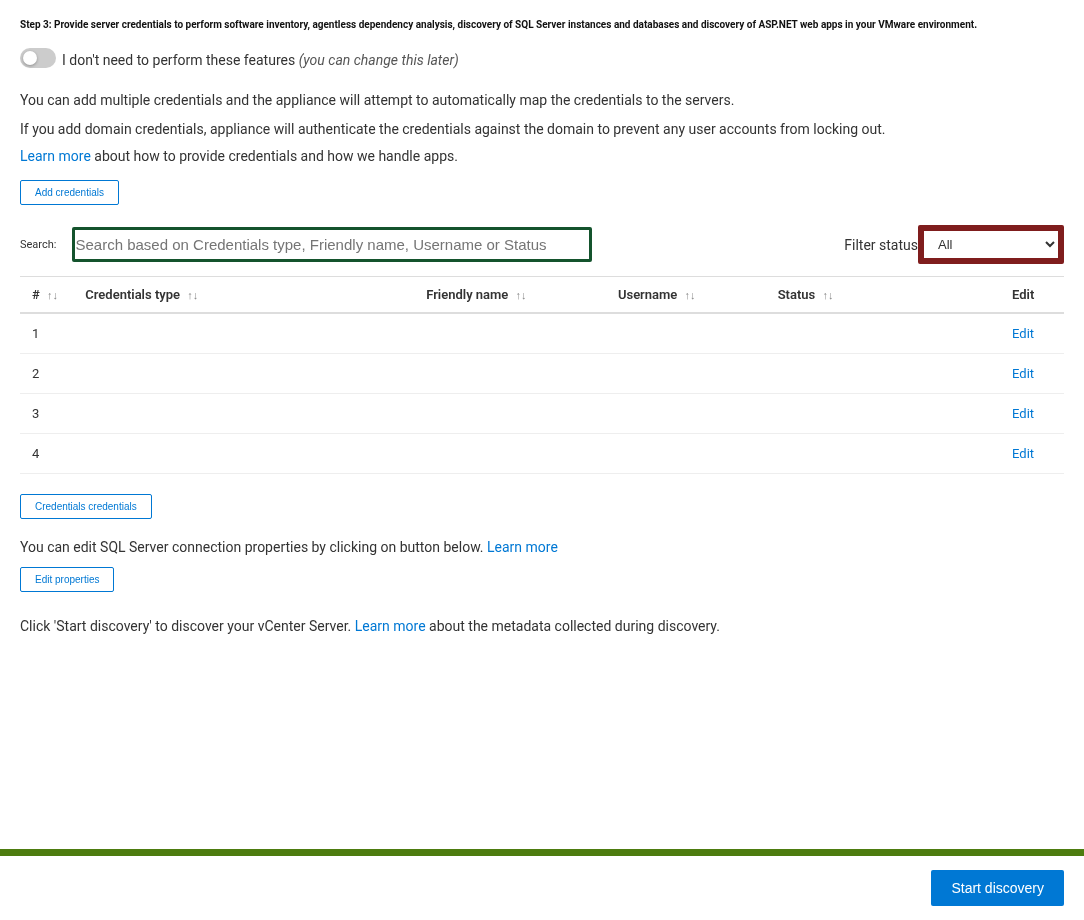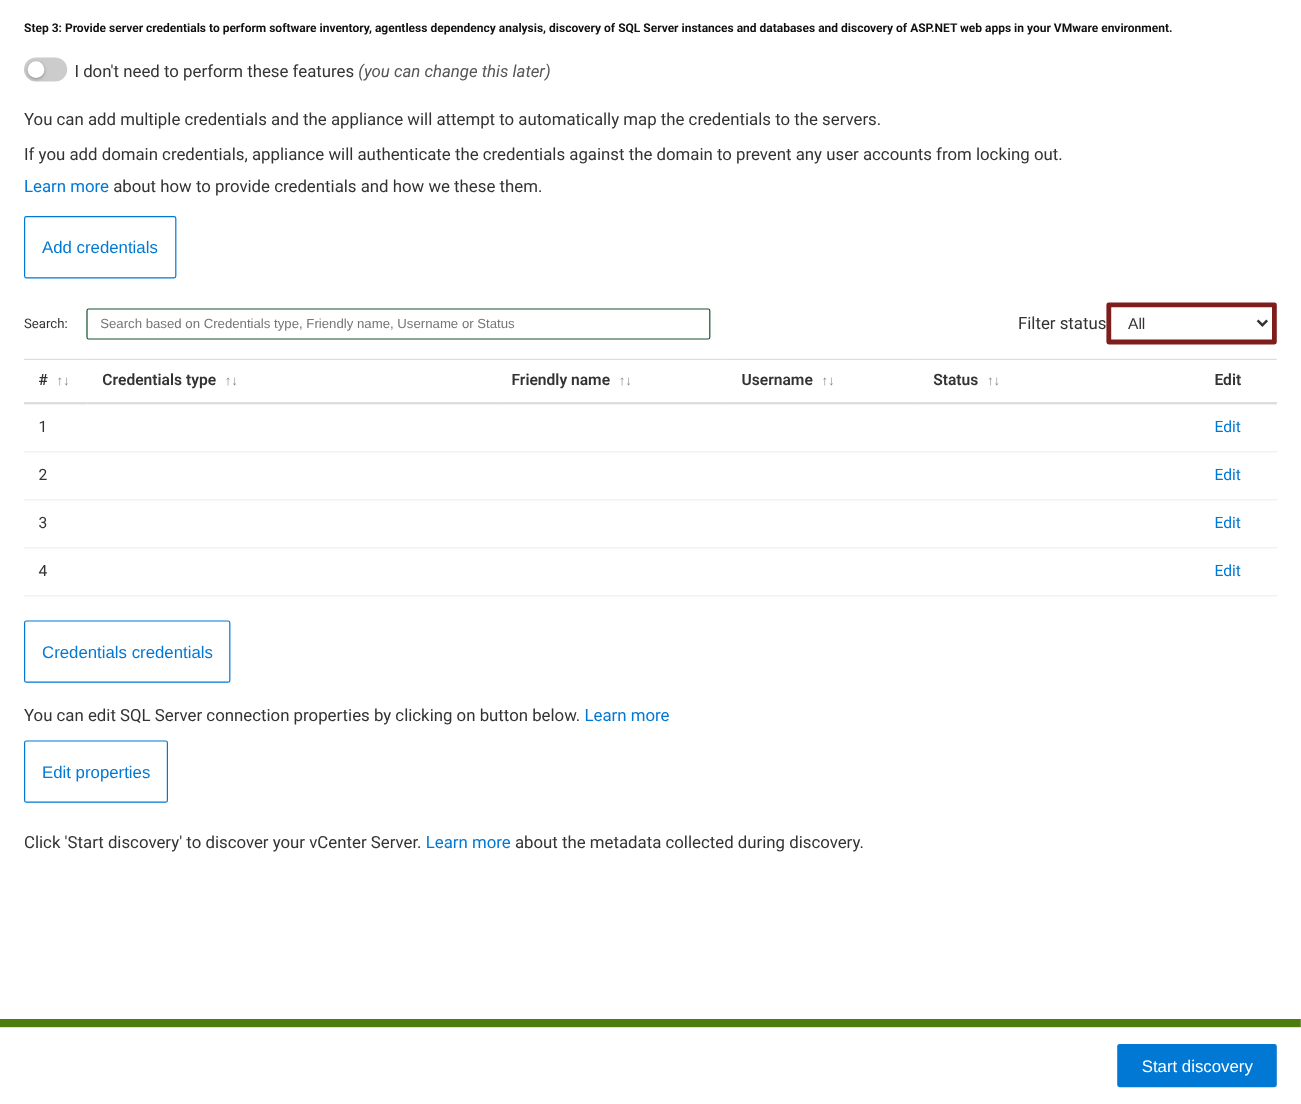--- a/index.html
+++ b/index.html
@@ -69,22 +69,22 @@
     }
     .learn-more-row {
       margin-bottom: 16px;
       font-size: 14px;
       color: #333;
     }
     .btn-outline {
       border: 1px solid #0078d4;
       color: #0078d4;
       background: #fff;
-      padding: 17px 14px;
-      font-size: 14px;
+      padding: 6px 14px;
+      font-size: 10px;
       cursor: pointer;
       border-radius: 2px;
     }
     .btn-primary {
       border: none;
       color: #fff;
       background: #0078d4;
       padding: 10px 20px;
       font-size: 14px;
       cursor: pointer;
@@ -100,39 +100,39 @@
       margin-bottom: 12px;
     }
     .search-label {
       font-size: 11px;
       color: #333;
       white-space: nowrap;
     }
     .search-input {
       flex: 1;
       max-width: 520px;
-      border: 1px solid #14532d;
-      padding: 6px 10px;
-      font-size: 11px;
+      border: 3px solid #14532d;
+      padding: 6px 0;
+      font-size: 15px;
       color: #999;
       outline: none;
       border-radius: 2px;
     }
     .filter-status-row {
       display: flex;
       align-items: center;
       margin-left: auto;
     }
     .filter-label {
       font-size: 14px;
       color: #333;
       white-space: nowrap;
     }
     .filter-select {
-      border: 4px solid #7f1d1d;
+      border: 6px solid #7f1d1d;
       padding: 5px 28px 5px 10px;
       font-size: 13px;
       color: #333;
       background: #fff;
       border-radius: 2px;
       cursor: pointer;
       outline: none;
       appearance: auto;
       min-width: 100px;
     }
@@ -228,21 +228,21 @@
     <em>(you can change this later)</em>
   </span>
 </div>
 
 <p class="info-text">You can add multiple credentials and the appliance will attempt to automatically map the credentials to the servers.</p>
 
 <p class="info-text">If you add domain credentials, appliance will authenticate the credentials against  the domain to prevent any user accounts from locking out.</p>
 
 <div class="learn-more-row">
   <a class="link">Learn more</a>
-  <span> about how to provide credentials and how we these them.</span>
+  <span> about how to provide credentials and how we handle apps.</span>
 </div>
 
 <div class="add-credentials-btn">
   <button class="btn-outline">Add credentials</button>
 </div>
 
 <div class="search-filter-row">
   <span class="search-label">Search:</span>
   <input class="search-input" type="text" placeholder="Search based on Credentials type, Friendly name, Username or Status" style="">
   <div class="filter-status-row">

